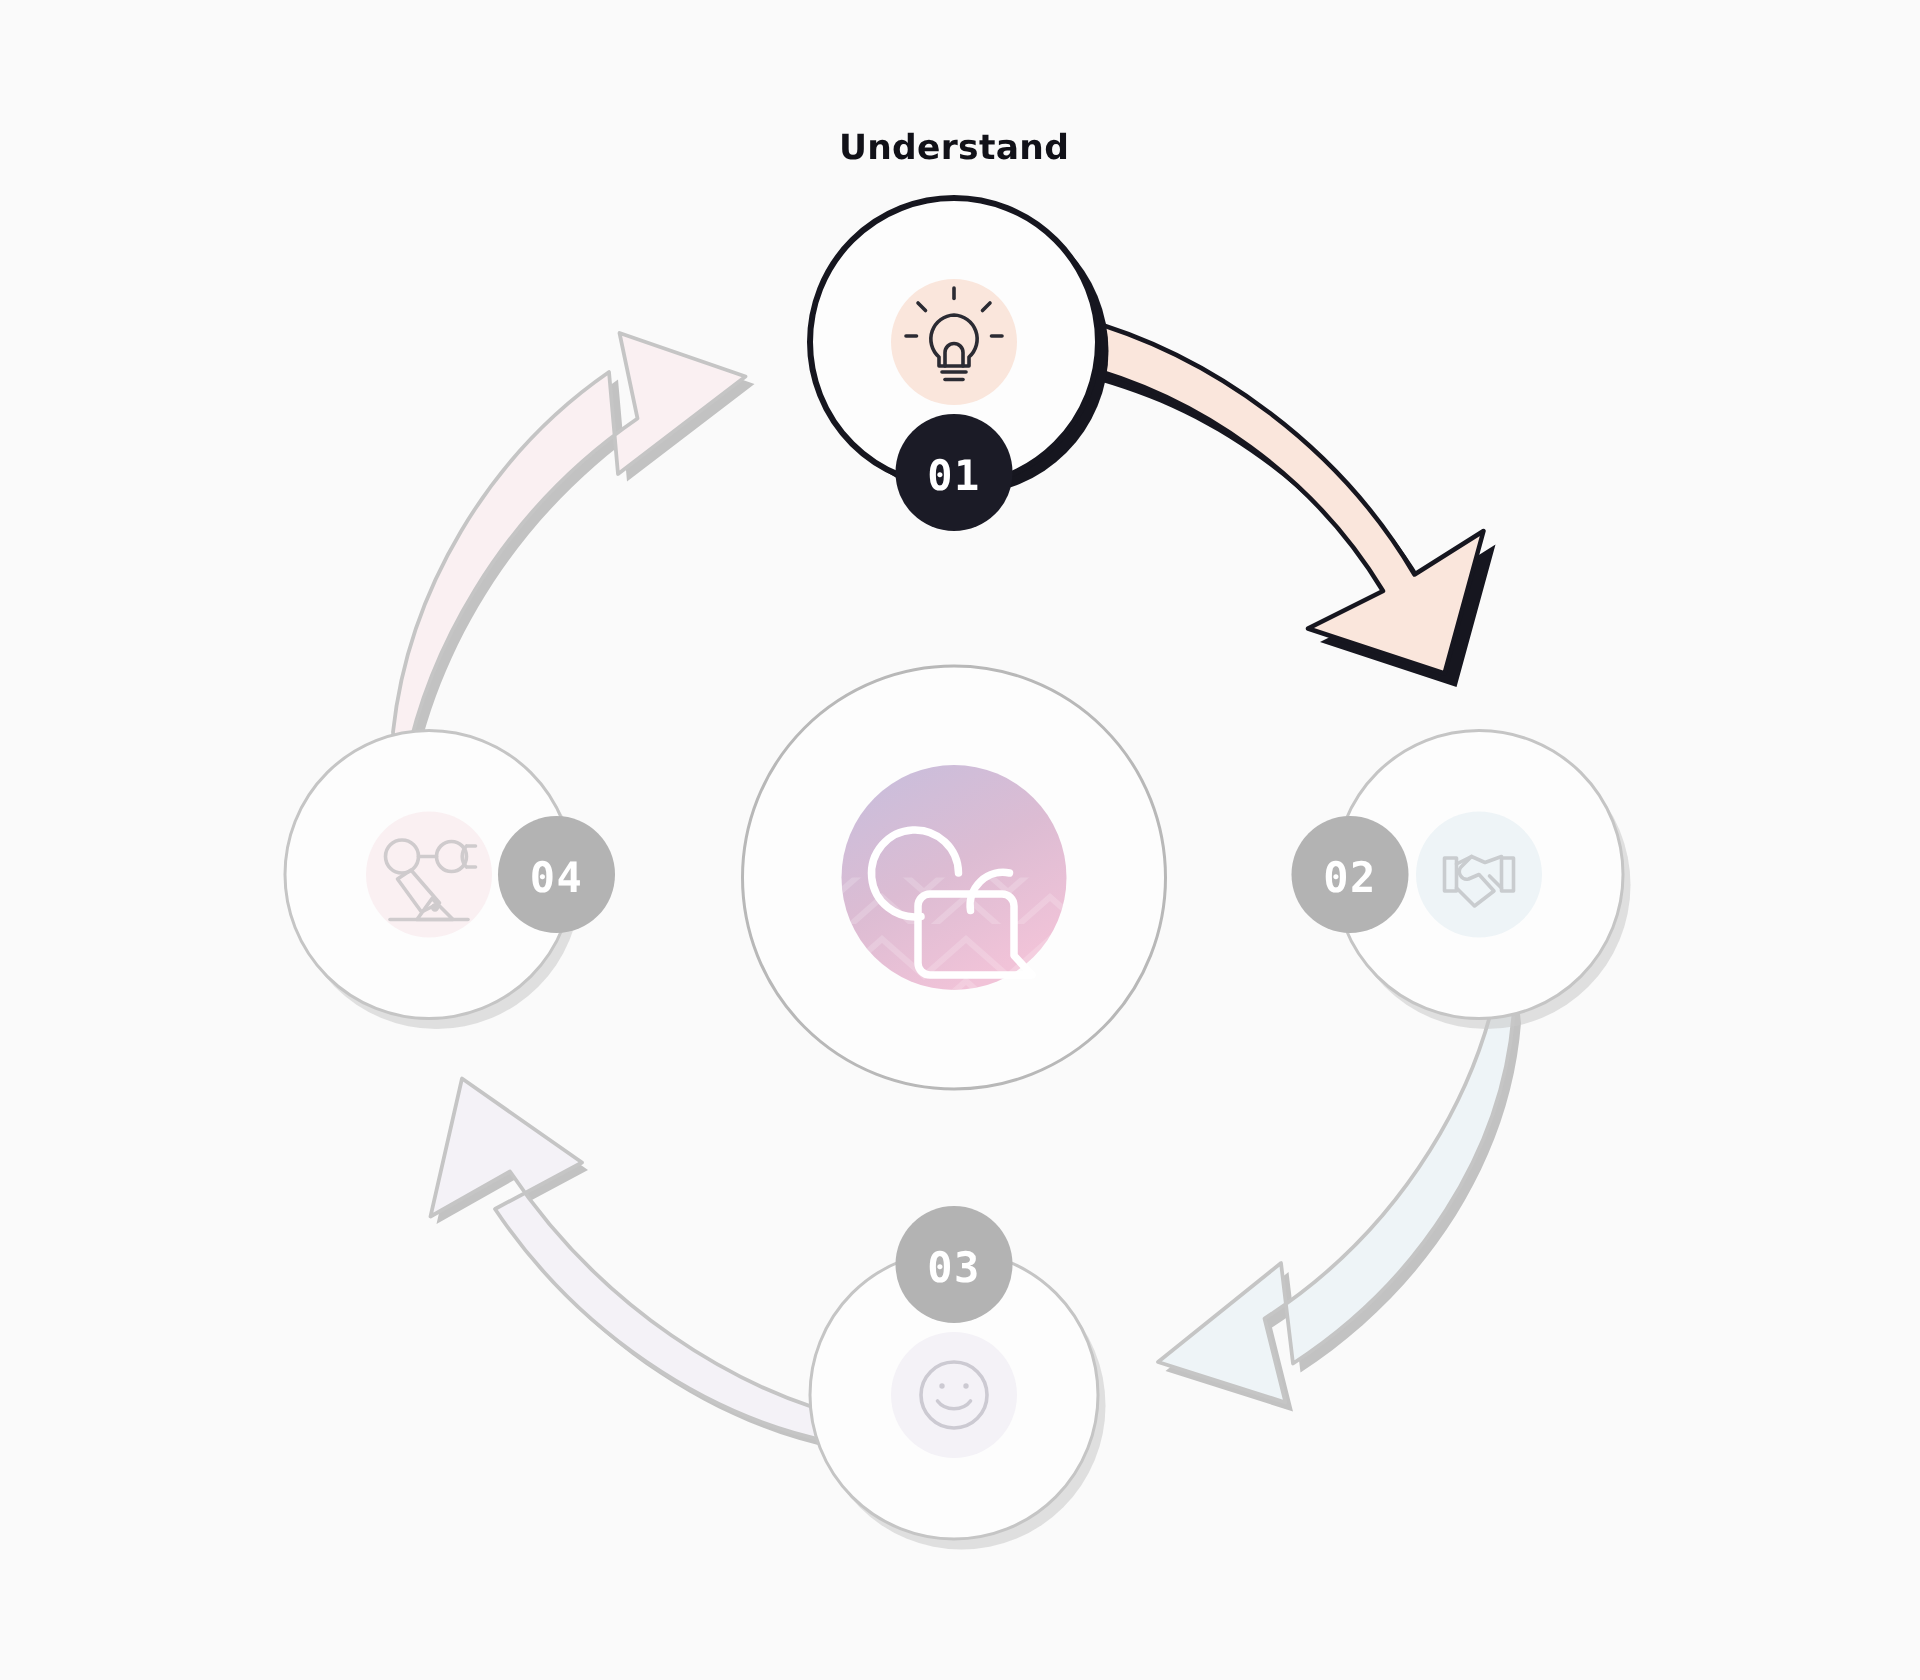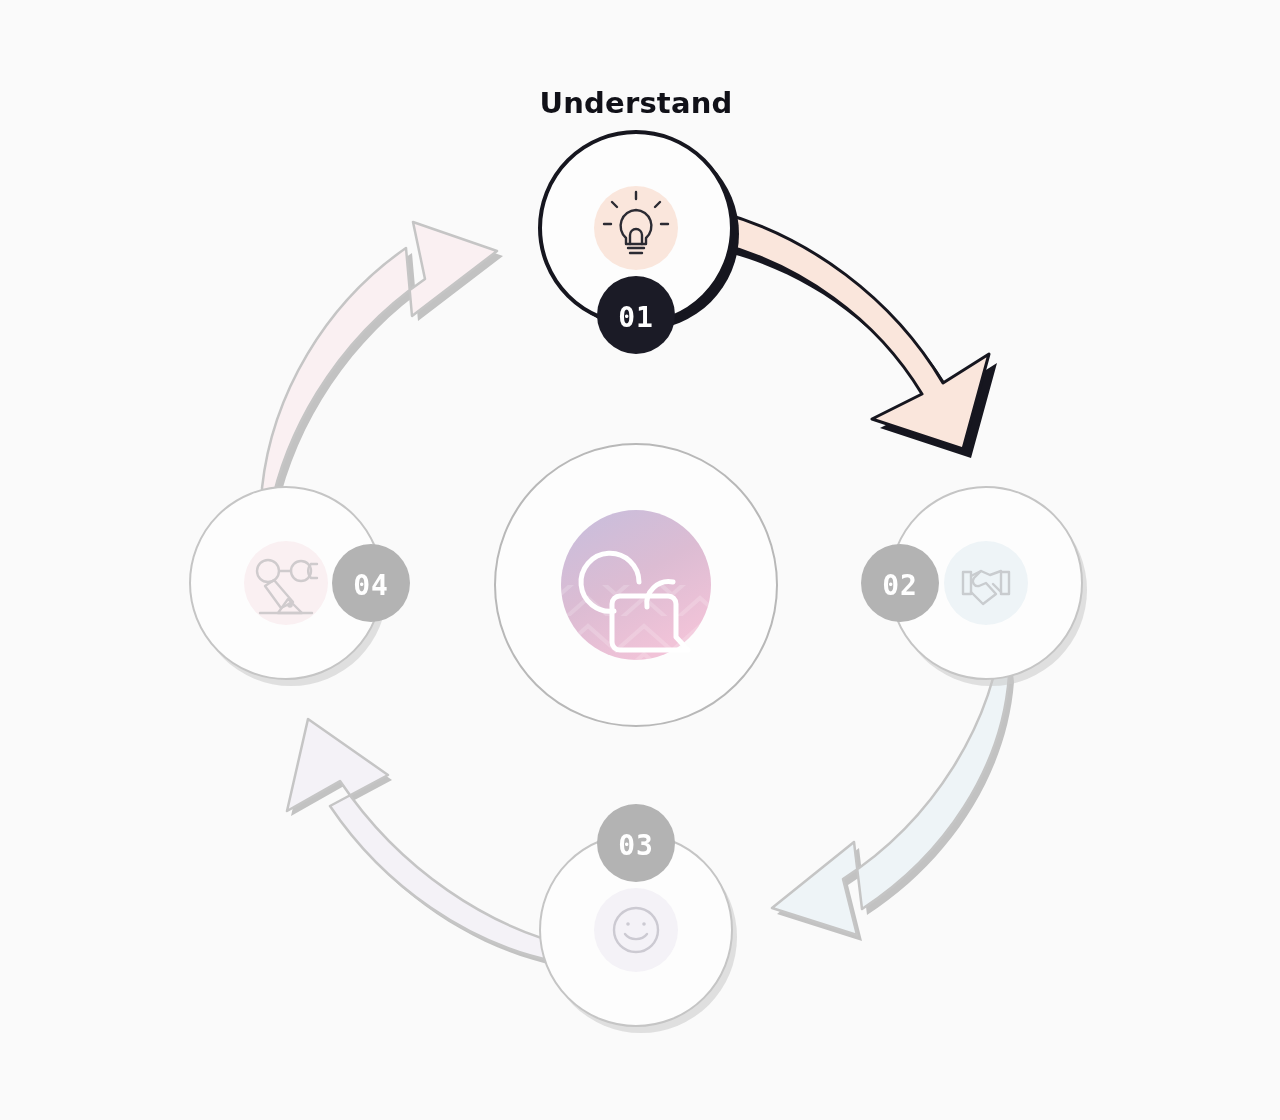--- a/index.html
+++ b/index.html
@@ -23,21 +23,21 @@
     position: absolute;
     left: 0;
     top: 0;
     width: 1280px;
     height: 1120px;
   }
   .step-title {
     position: absolute;
     font-family: "DejaVu Sans", "Liberation Sans", sans-serif;
     font-weight: 700;
-    font-size: 29px;
+    font-size: 23px;
     letter-spacing: 0.2px;
     color: #111118;
     white-space: nowrap;
     transform: translate(-50%, 0);
   }
   .badge-label {
     font-family: "DejaVu Sans Mono", "Liberation Mono", monospace;
     font-weight: 700;
     font-size: 28px;
     letter-spacing: 1px;

